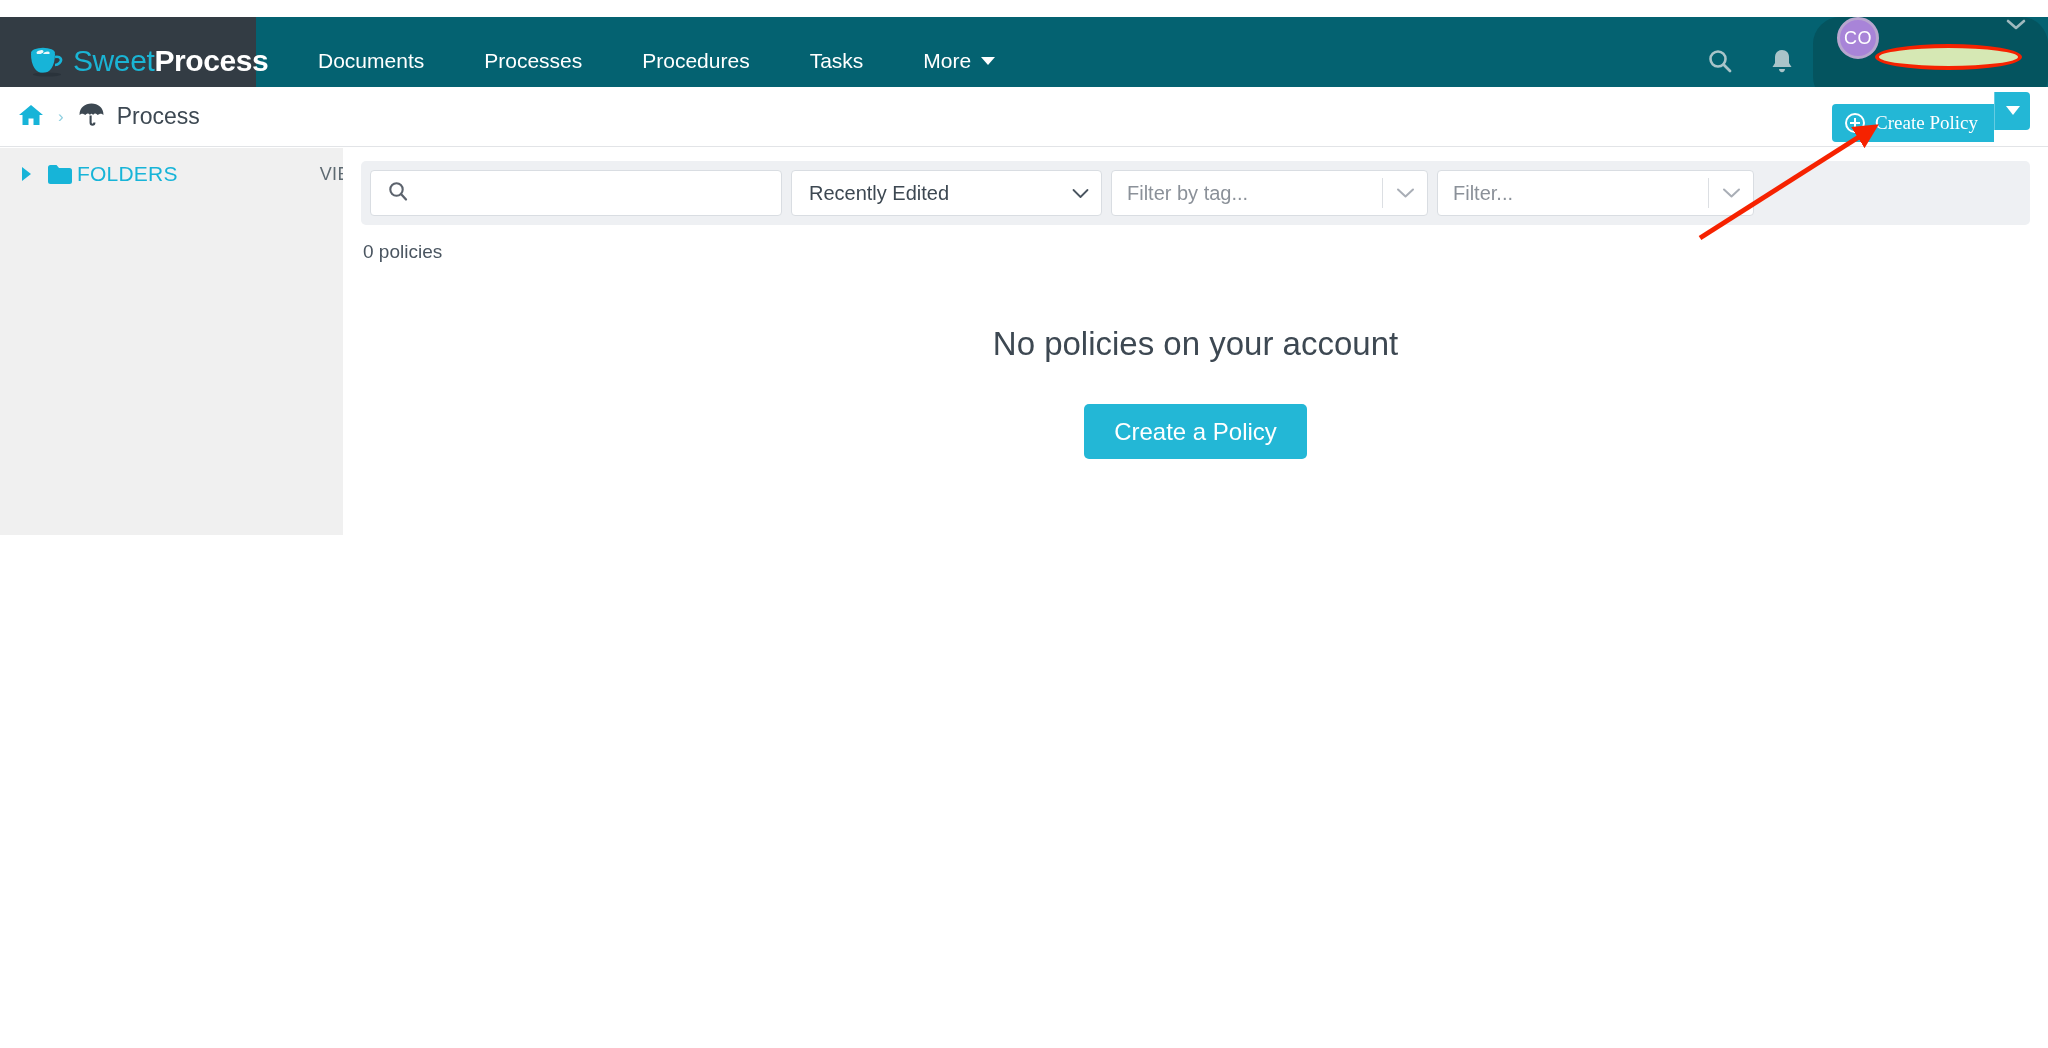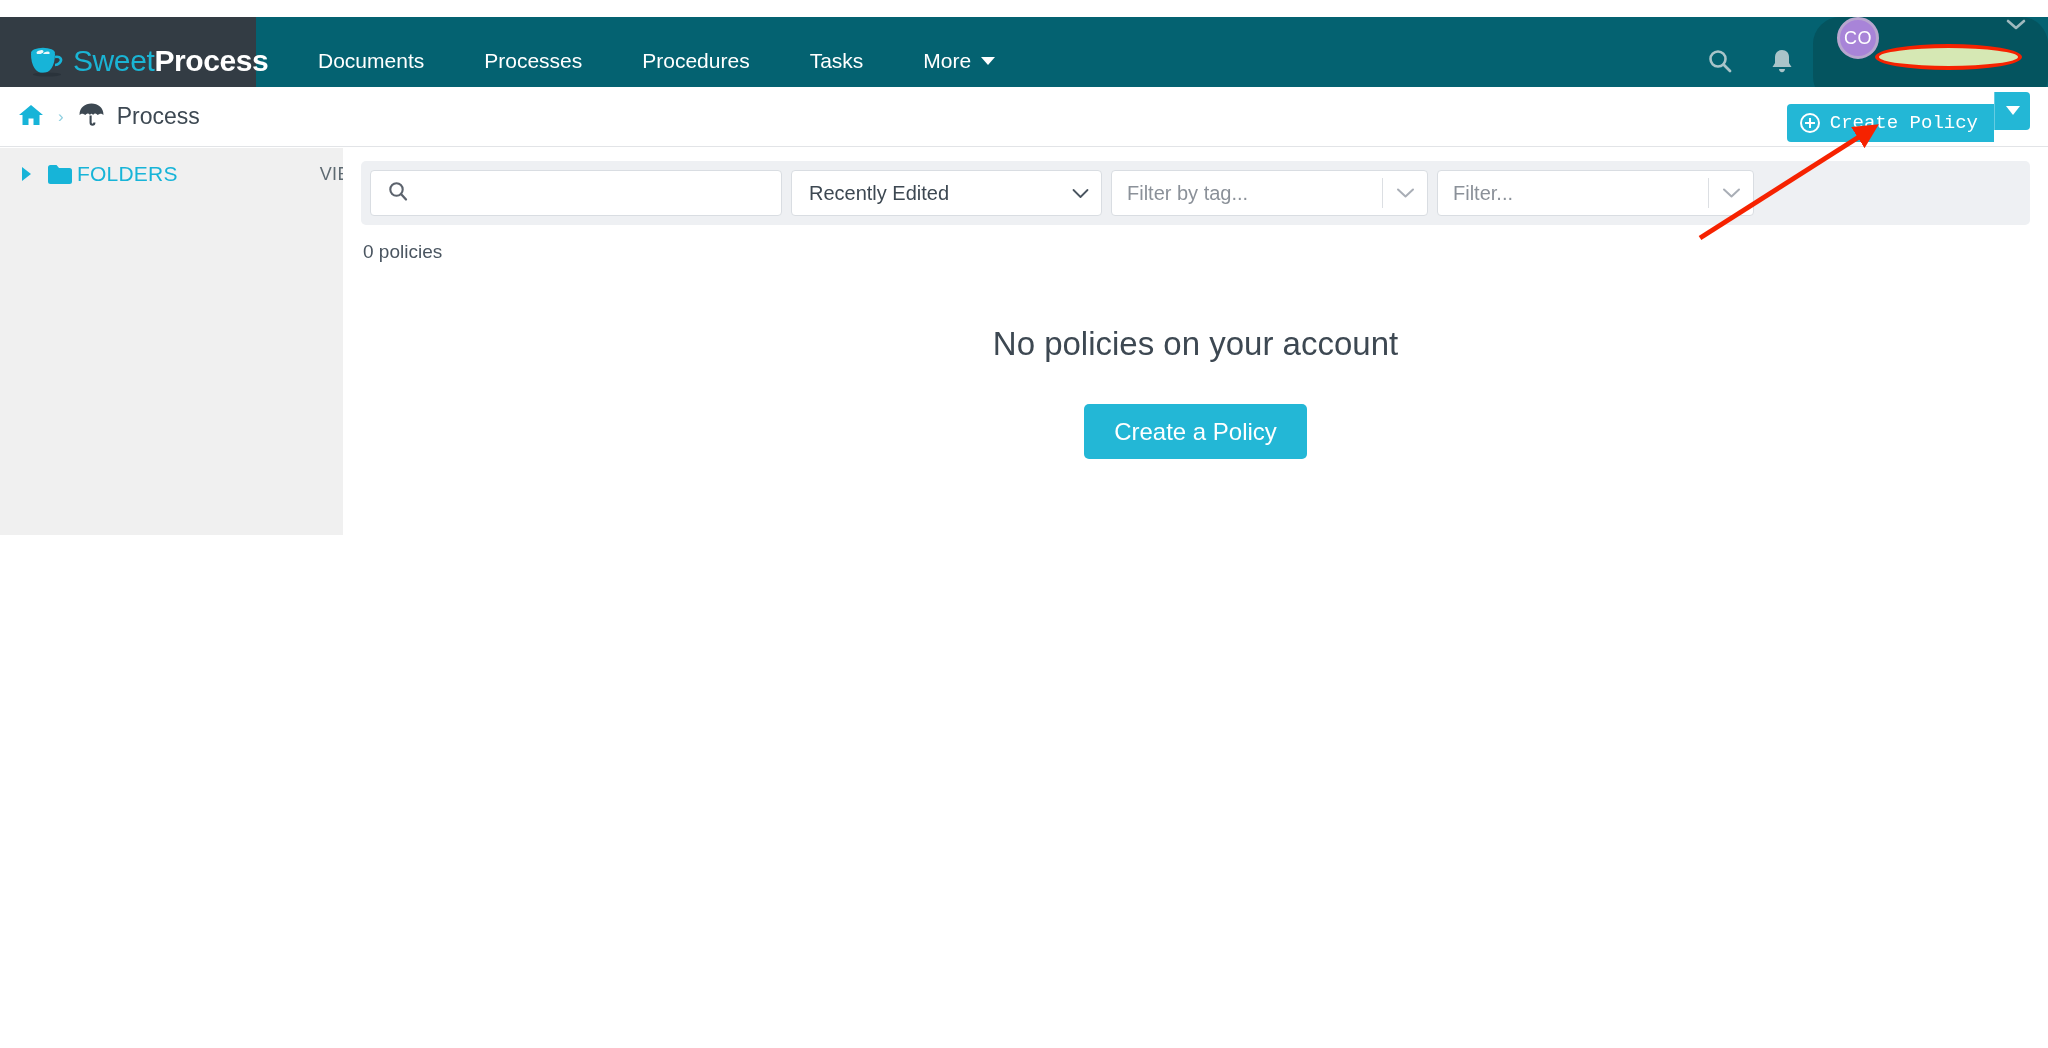--- a/index.html
+++ b/index.html
@@ -76,21 +76,21 @@
     display: flex; align-items: center; padding-left: 18px;
   }
   .crumb-sep { color: #8ecfe0; font-size: 17px; margin: 0 14px; }
   .crumb-title { color: #3d4852; font-size: 23px; margin-left: 12px; white-space: nowrap; }
 
   .create-wrap { margin-left: auto; margin-right: 18px; display: flex; }
   .btn-create {
     background: #23b7d6; color: #ffffff; border: none;
     height: 38px; padding: 0 16px 0 13px; font-size: 19px;
     display: flex; align-items: center; cursor: pointer;
-    border-radius: 4px 0 0 4px; font-family: Liberation Mono, monospace; white-space: nowrap; margin-top: 12px;
+    border-radius: 4px 0 0 4px; font-family: Liberation Serif, serif; white-space: nowrap; margin-top: 12px;
   }
   .btn-create-caret {
     background: #23b7d6; width: 36px; height: 38px; border: none;
     border-left: 1px solid rgba(255,255,255,0.3);
     border-radius: 0 4px 4px 0; cursor: pointer;
     display: flex; align-items: center; justify-content: center;
   }
   .plus-circle {
     width: 20px; height: 20px; border-radius: 50%; border: 2px solid #ffffff;
     position: relative; margin-right: 10px; flex: none;

